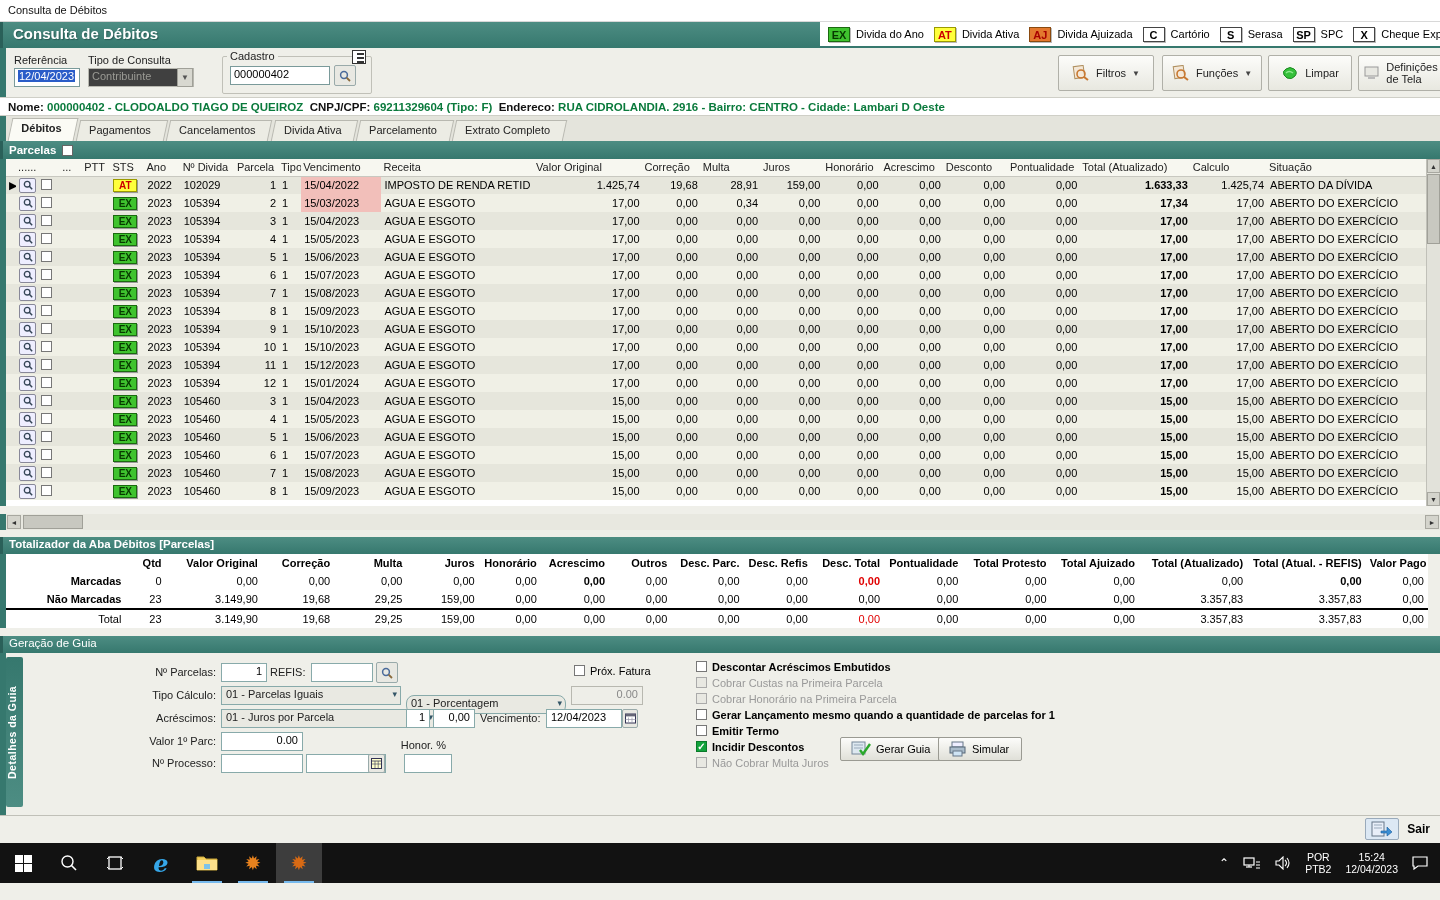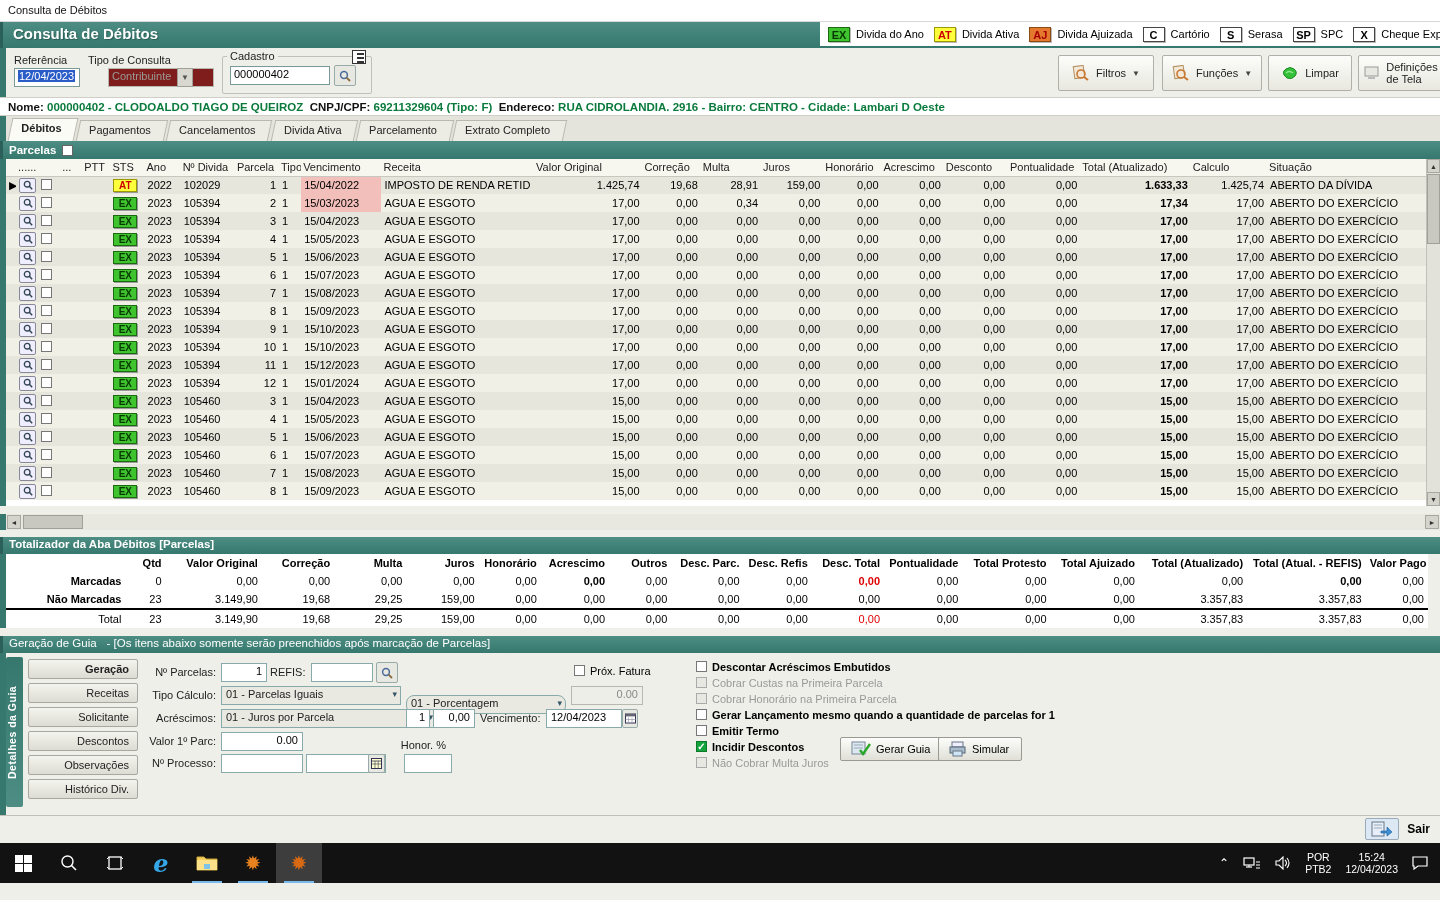--- a/index.html
+++ b/index.html
@@ -18,21 +18,21 @@
     font-weight:bold; font-size:11px; border:1px solid #444; height:15px; line-height:14px;
     box-shadow:1px 1px 0 #bbb;}
   .lg-label { font-size:11px; margin-right:4px; }
   
   .filter-panel { position:relative; height:49px; background:#efefe9;
     border-left:6px solid #36786e; }
   .f-label { position:absolute; font-size:11px; color:#222; }
   .f-input { position:absolute; border:1px solid #7a9a9a; background:#fff; font-size:11px;
     padding:1px 3px; height:19px; font-family:"Liberation Sans",sans-serif;}
   .sel-text { background:#2a5cc8; color:#fff; padding:0 1px;}
-  .f-disabled { background:#7f1d1d; color:#9a9a94; border:1px solid #b8b8b0;margin-left:20px;}
+  .f-disabled { background:#404040; color:#9a9a94; border:1px solid #b8b8b0;}
   .dd-btn { position:absolute; width:16px; height:19px; background:#d8d8d0;
     border:1px solid #a0a098; font-size:8px; text-align:center; line-height:17px; color:#555;}
   .groupbox { position:absolute; left:216px; top:2px; width:150px; height:44px;
     border:1px solid #c0c0b8; border-radius:2px; }
   .groupbox legend { font-size:11px; padding:0 3px; margin-left:4px; color:#222;}
   .lens-btn { position:absolute; width:22px; height:21px; background:#e8e8e2;
     border:1px solid #9aa; border-radius:2px; display:flex; align-items:center; justify-content:center;}
   .list-icon { position:absolute; width:14px; height:14px; border:1px solid #333; background:#fff; }
   .list-icon i { display:block; height:2px; background:#333; margin:2px 1px 0 4px;}
   .tool-btn { position:absolute; top:7px; height:36px; background:linear-gradient(#fcfcfa,#e8e8e0);
@@ -953,32 +953,23 @@
         <td>0,00</td>
         <td>3.357,83</td>
         <td class="b">3.357,83</td>
         <td>0,00</td>
       </tr>
     </tbody>
 </table>
 
 <div class="guia-bar teal">
   <b>Geração de Guia</b>
-  <span>-   [Os itens abaixo somente serão preenchidos após marcação de Parcelas]</span>
 </div>
 <div class="guia-body">
   <div class="side-tab">Detalhes da Guia</div>
-  <div class="nav-col" id="guia-nav">
-      <div class="nav-btn active">Geração</div>
-      <div class="nav-btn">Receitas</div>
-      <div class="nav-btn">Solicitante</div>
-      <div class="nav-btn">Descontos</div>
-      <div class="nav-btn">Observações</div>
-      <div class="nav-btn">Histórico Div.</div>
-    </div>
 
   <div class="g-label" style="left:140px; top:13px; width:70px;">Nº Parcelas:</div>
   <div class="g-input" style="left:215px; top:10px; width:46px; text-align:right;">1</div>
   <div class="g-label" style="left:264px; top:13px; width:40px; text-align:left;">REFIS:</div>
   <div class="g-input" style="left:305px; top:10px; width:62px;"></div>
   <div class="lens-btn" style="left:370px; top:9px;">
     <svg width="12" height="12" viewBox="0 0 12 12">
         <circle cx="5" cy="5" r="3.4" fill="none" stroke="#4a6a9a" stroke-width="1.5"></circle>
         <line x1="7.6" y1="7.6" x2="11" y2="11" stroke="#8a6a3a" stroke-width="1.8"></line>
       </svg>

